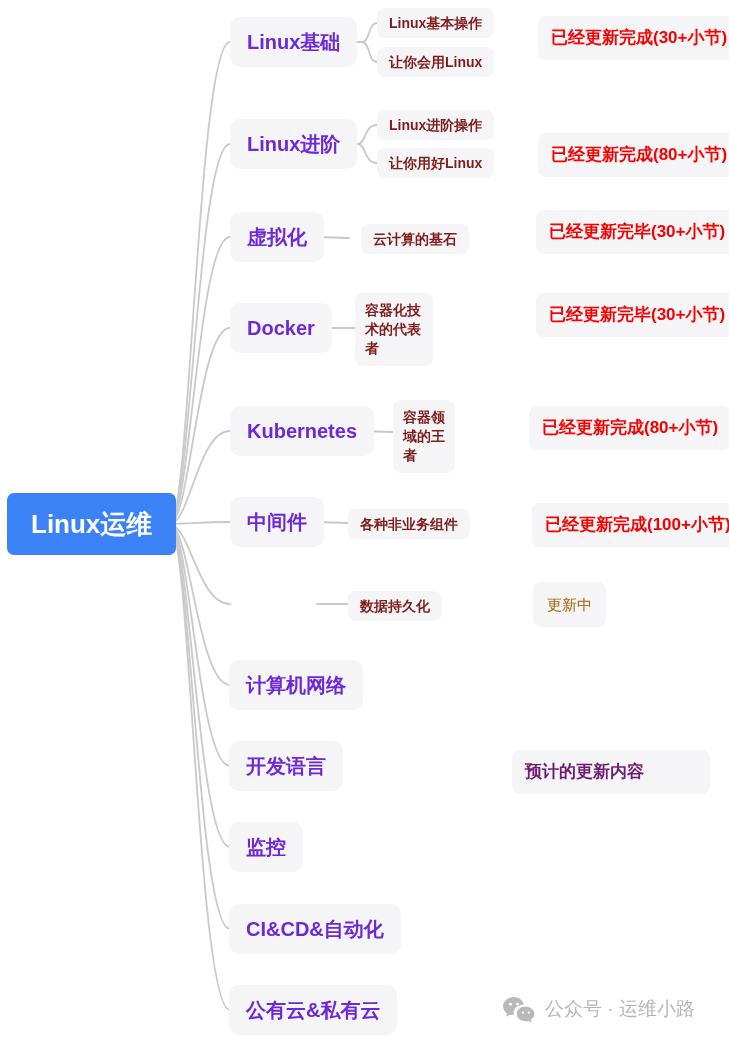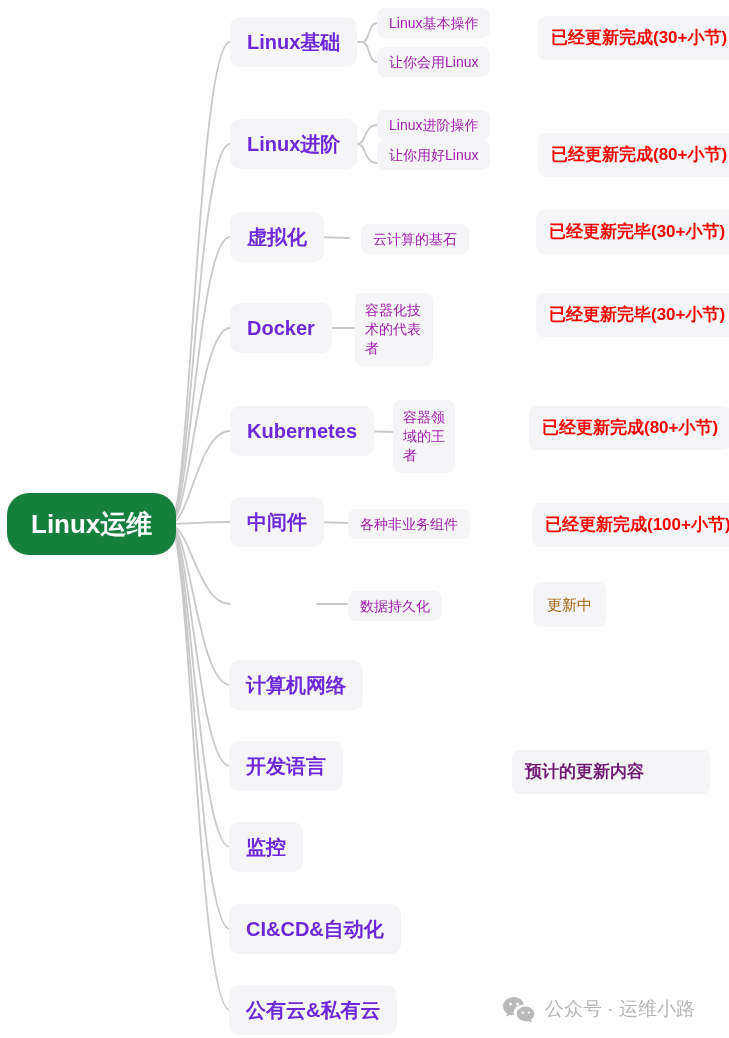--- a/index.html
+++ b/index.html
@@ -13,39 +13,39 @@
   svg.connectors{position:absolute;left:0;top:0;z-index:1;}
   .node{
     position:absolute;
     z-index:2;
     background:#f5f5f7;
     border-radius:10px;
     box-sizing:border-box;
     white-space:nowrap;
   }
   .root-node{
-    background:#15803d;
+    background:#3b82f6;
     color:#ffffff;
     font-size:26px;
     font-weight:700;
     padding:16px 24px;
-    border-radius:22px;
+    border-radius:7px;
     line-height:30px;
   }
   .main-node{
     color:#6d28d9;
     font-size:20px;
     font-weight:700;
     line-height:24px;
     padding:13px 17px;
   }
   .sub-node{
-    color:#a21caf;
+    color:#7f1d1d;
     font-size:14px;
-    font-weight:400;
+    font-weight:700;
     line-height:20px;
     padding:5px 12px;
     border-radius:8px;
   }
   .sub-node.wrapped{
     white-space:normal;
     line-height:19px;
     padding:8px 10px;
   }
   .status-node{
@@ -110,21 +110,21 @@
   <div class="node main-node" style="left:230px;top:497px;">中间件</div>
   <div class="node main-node" style="left:229px;top:660px;">计算机网络</div>
   <div class="node main-node" style="left:229px;top:741px;">开发语言</div>
   <div class="node main-node" style="left:229px;top:822px;">监控</div>
   <div class="node main-node" style="left:229px;top:904px;">CI&amp;CD&amp;自动化</div>
   <div class="node main-node" style="left:229px;top:985px;">公有云&amp;私有云</div>
 
   <div class="node sub-node" style="left:377px;top:8px;">Linux基本操作</div>
   <div class="node sub-node" style="left:377px;top:47px;">让你会用Linux</div>
   <div class="node sub-node" style="left:377px;top:110px;">Linux进阶操作</div>
-  <div class="node sub-node" style="left:377px;top:140px;">让你用好Linux</div>
+  <div class="node sub-node" style="left:377px;top:148px;">让你用好Linux</div>
   <div class="node sub-node" style="left:361px;top:224px;">云计算的基石</div>
   <div class="node sub-node wrapped" style="left:355px;top:293px;width:78px;">容器化技术的代表者</div>
   <div class="node sub-node wrapped" style="left:393px;top:400px;width:62px;">容器领域的王者</div>
   <div class="node sub-node" style="left:348px;top:509px;">各种非业务组件</div>
   <div class="node sub-node" style="left:348px;top:591px;">数据持久化</div>
 
   <div class="node status-node status-red" style="left:538px;top:16px;">已经更新完成(30+小节)</div>
   <div class="node status-node status-red" style="left:538px;top:133px;">已经更新完成(80+小节)</div>
   <div class="node status-node status-red" style="left:536px;top:210px;">已经更新完毕(30+小节)</div>
   <div class="node status-node status-red" style="left:536px;top:293px;">已经更新完毕(30+小节)</div>

